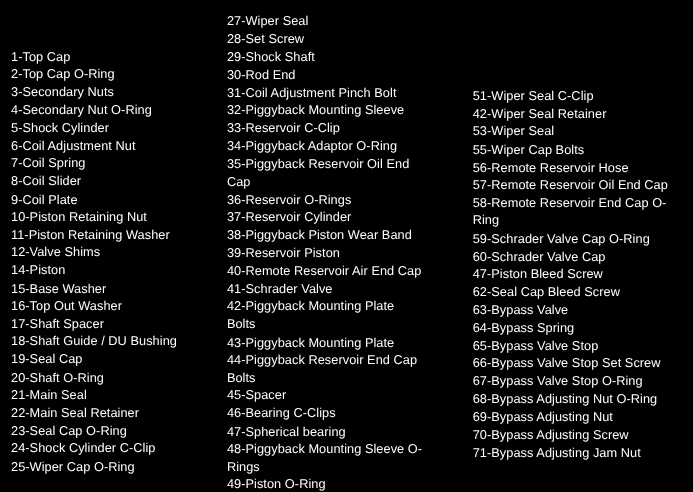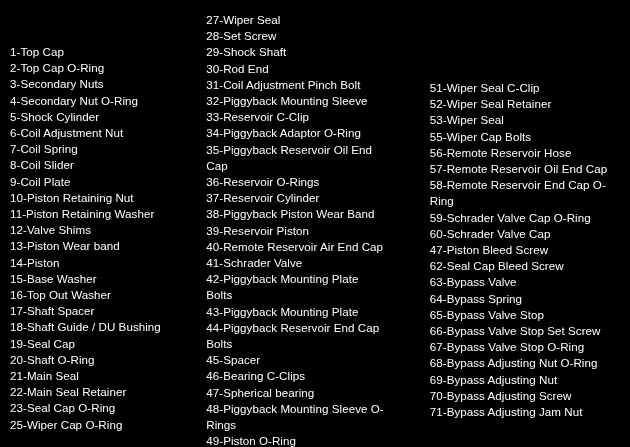--- a/index.html
+++ b/index.html
@@ -73,31 +73,31 @@
         <li>3-Secondary Nuts</li>
         <li>4-Secondary Nut O-Ring</li>
         <li>5-Shock Cylinder</li>
         <li>6-Coil Adjustment Nut</li>
         <li>7-Coil Spring</li>
         <li>8-Coil Slider</li>
         <li>9-Coil Plate</li>
         <li>10-Piston Retaining Nut</li>
         <li>11-Piston Retaining Washer</li>
         <li>12-Valve Shims</li>
-        <li>13-Piston Wear band</li>
         <li>14-Piston</li>
         <li>15-Base Washer</li>
         <li>16-Top Out Washer</li>
         <li>17-Shaft Spacer</li>
         <li>18-Shaft Guide / DU Bushing</li>
         <li>19-Seal Cap</li>
         <li>20-Shaft O-Ring</li>
         <li>21-Main Seal</li>
         <li>22-Main Seal Retainer</li>
         <li>23-Seal Cap O-Ring</li>
+        <li>24-Shock Cylinder C-Clip</li>
         <li>25-Wiper Cap O-Ring</li>
       </ul>
     </div>
 
     <div class="col col-2">
       <ul class="parts">
         <li>27-Wiper Seal</li>
         <li>28-Set Screw</li>
         <li>29-Shock Shaft</li>
         <li>30-Rod End</li>
@@ -120,21 +120,21 @@
         <li>47-Spherical bearing</li>
         <li>48-Piggyback Mounting Sleeve O-Rings</li>
         <li>49-Piston O-Ring</li>
         <li>50-Main Seal C-Clip</li>
       </ul>
     </div>
 
     <div class="col col-3">
       <ul class="parts">
         <li>51-Wiper Seal C-Clip</li>
-        <li>52-Wiper Seal Retainer</li>
+        <li>42-Wiper Seal Retainer</li>
         <li>53-Wiper Seal</li>
         <li>55-Wiper Cap Bolts</li>
         <li>56-Remote Reservoir Hose</li>
         <li>57-Remote Reservoir Oil End Cap</li>
         <li>58-Remote Reservoir End Cap O-Ring</li>
         <li>59-Schrader Valve Cap O-Ring</li>
         <li>60-Schrader Valve Cap</li>
         <li>47-Piston Bleed Screw</li>
         <li>62-Seal Cap Bleed Screw</li>
         <li>63-Bypass Valve</li>

